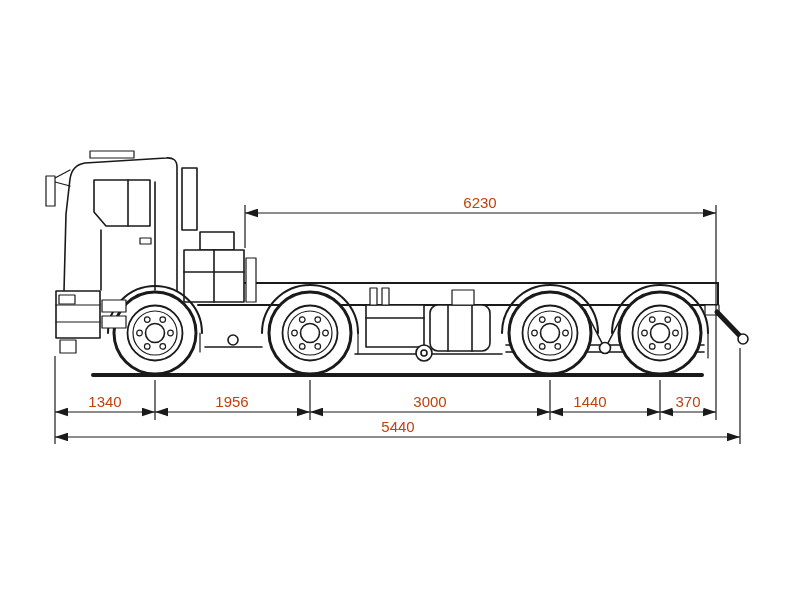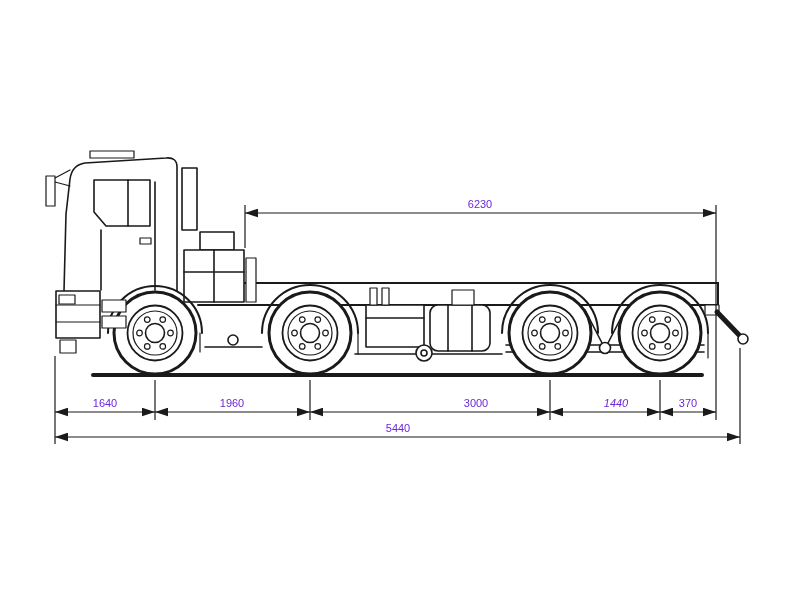--- a/index.html
+++ b/index.html
@@ -16,23 +16,23 @@
     font-family: "Liberation Sans", sans-serif;
   }
   .canvas svg {
     position: absolute;
     left: 0;
     top: 0;
   }
   .dim-label {
     position: absolute;
     transform: translate(-50%, -100%);
-    font-size: 11px;
+    font-size: 15px;
     line-height: 1.15;
-    color: #6d28d9;
+    color: #c2410c;
     background: #ffffff;
     padding: 0 3px;
     white-space: nowrap;
   }
 </style>
 </head>
 <body>
 
 <div class="canvas">
 
@@ -172,25 +172,25 @@
       <line x1="310" y1="412" x2="550" y2="412" marker-start="url(#arr)" marker-end="url(#arr)"></line>
       <line x1="550" y1="412" x2="660" y2="412" marker-start="url(#arr)" marker-end="url(#arr)"></line>
       <line x1="660" y1="412" x2="716" y2="412" marker-start="url(#arr)" marker-end="url(#arr)"></line>
 
       <line x1="55" y1="437" x2="740" y2="437" marker-start="url(#arr)" marker-end="url(#arr)"></line>
     </g>
   </svg>
 
   <div class="dim-label" style="left:480px; top:211px;">6230</div>
 
-  <div class="dim-label" style="left:105px; top:410px;">1640</div>
+  <div class="dim-label" style="left:105px; top:410px;">1340</div>
 
-  <div class="dim-label" style="left:232px; top:410px;">1960</div>
+  <div class="dim-label" style="left:232px; top:410px;">1956</div>
 
-  <div class="dim-label" style="left:430px; top:410px;margin-left:46px;">3000</div>
+  <div class="dim-label" style="left:430px; top:410px;">3000</div>
 
-  <div class="dim-label" style="left:616px; top:410px;font-style:italic;">1440</div>
+  <div class="dim-label" style="left:590px; top:410px;">1440</div>
 
   <div class="dim-label" style="left:688px; top:410px;">370</div>
 
   <div class="dim-label" style="left:398px; top:435px;">5440</div>
 
 </div>
 
 </body></html>

